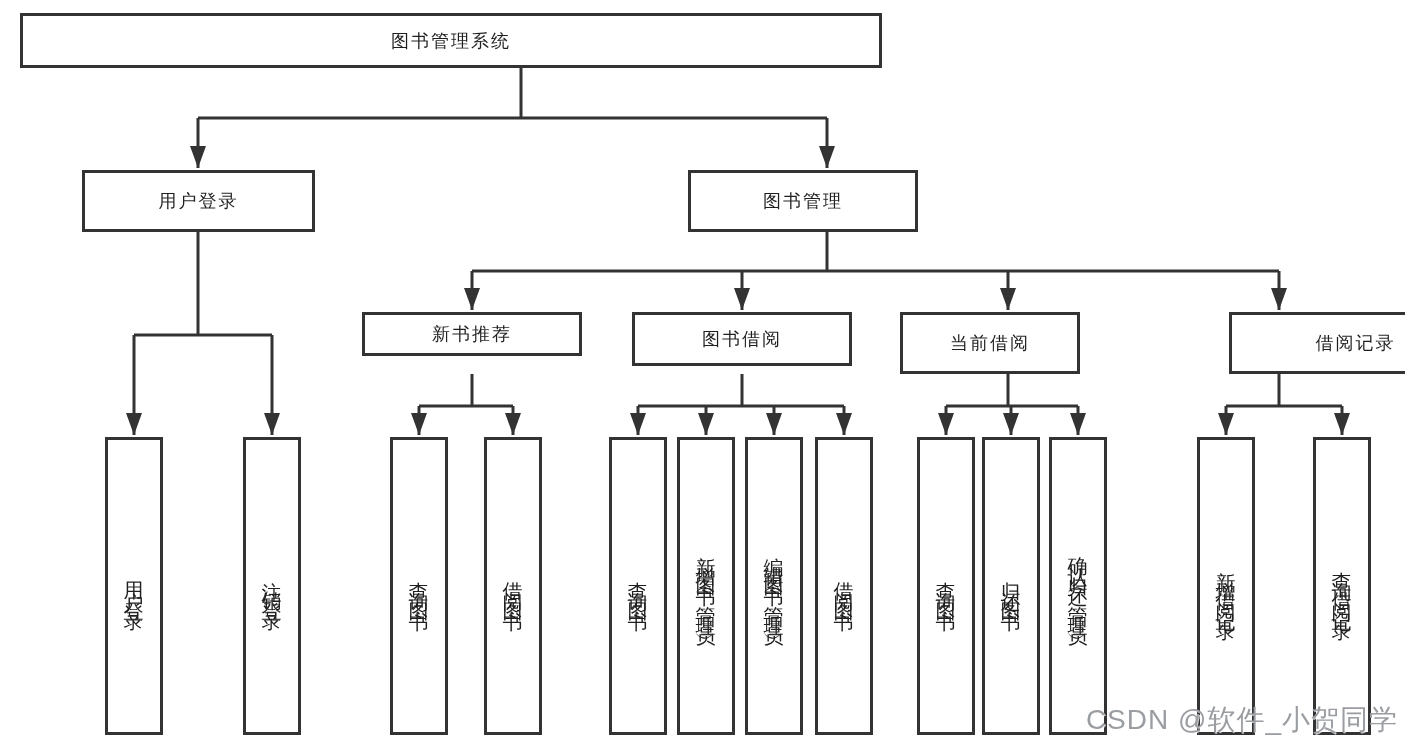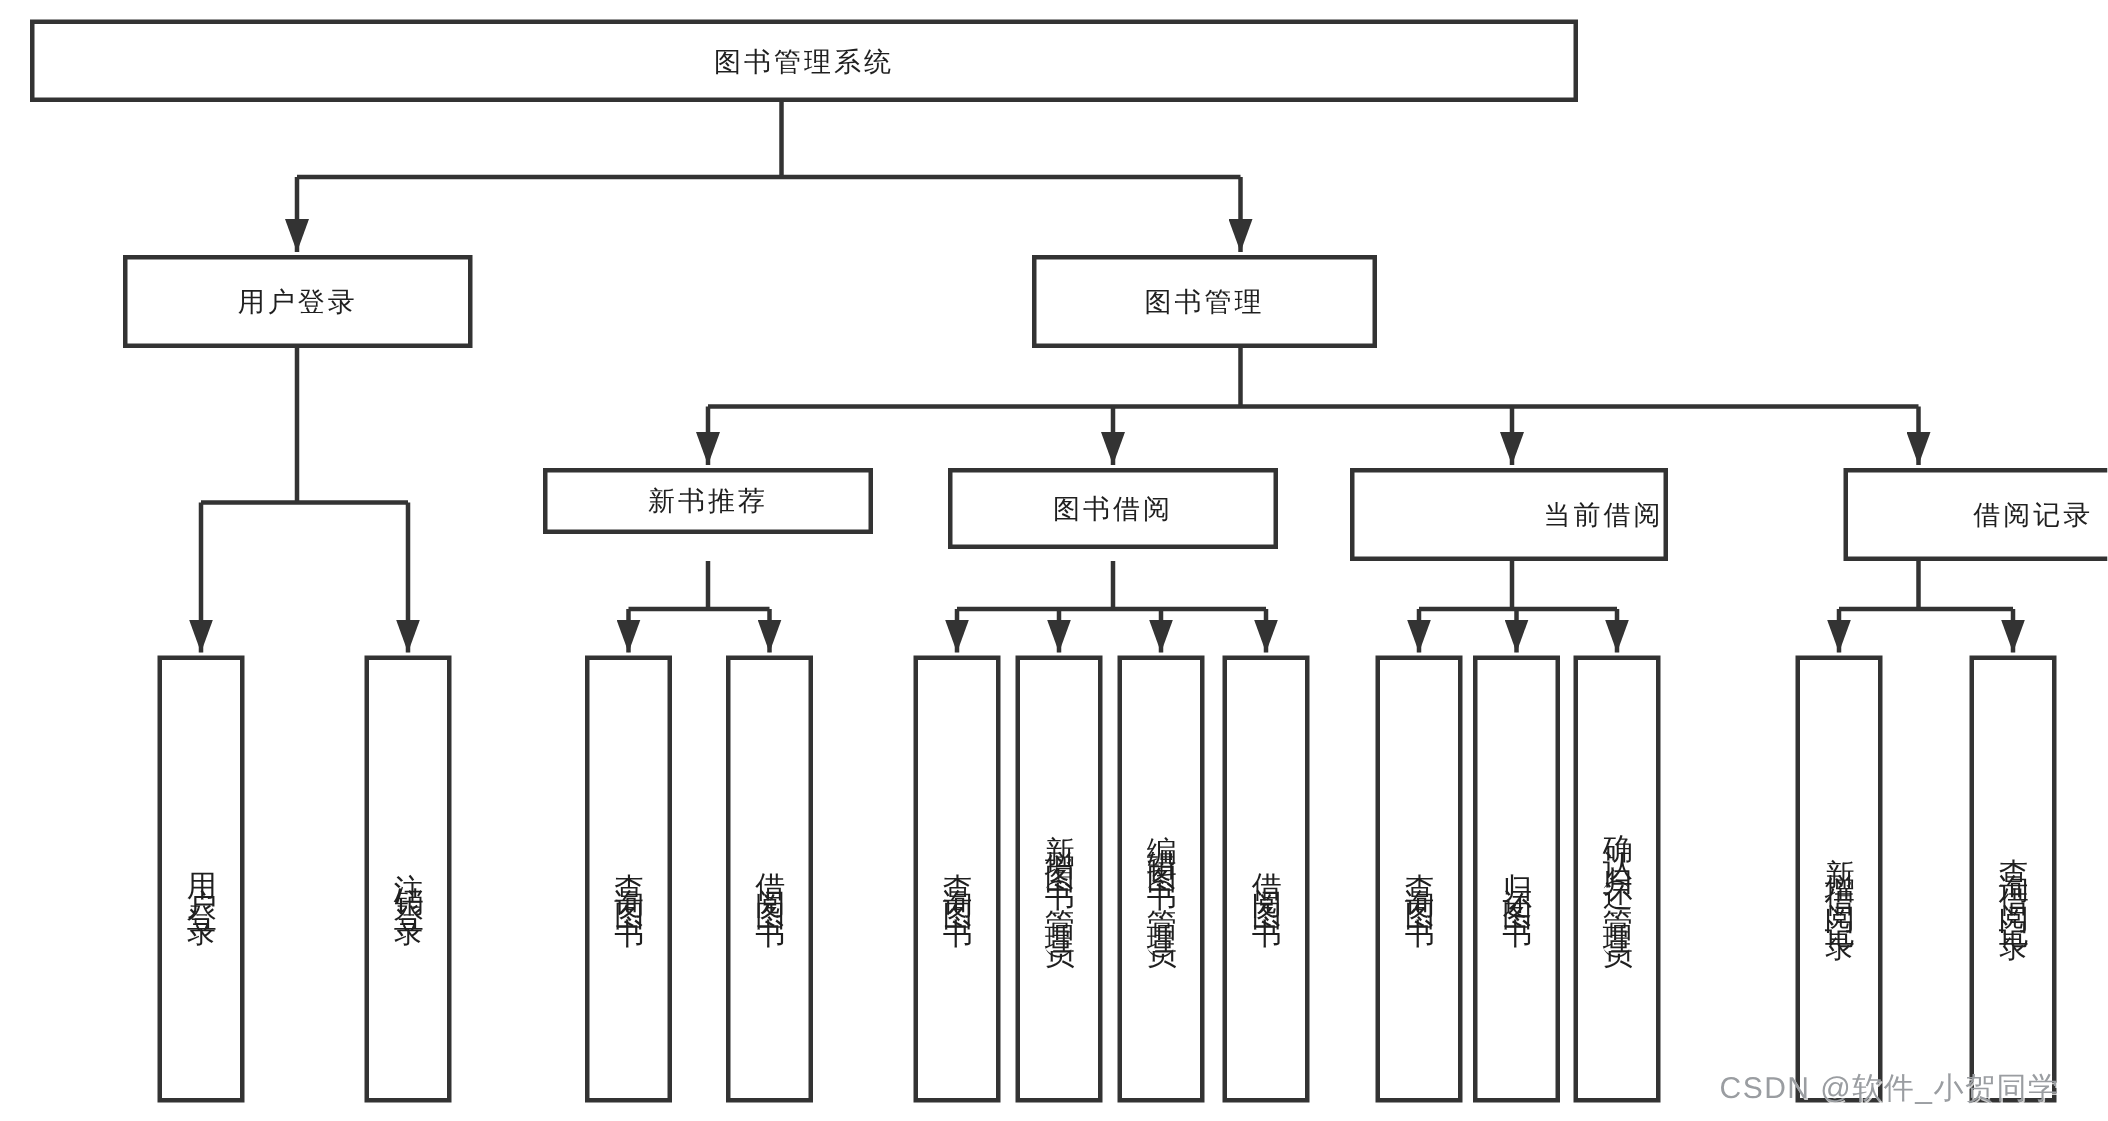--- a/index.html
+++ b/index.html
@@ -34,23 +34,23 @@
   .vnode span {
     writing-mode: vertical-rl;
     text-orientation: mixed;
     font-size: 20px;
     line-height: 1;
     letter-spacing: 10px;
     white-space: nowrap;
   }
   .watermark {
     position: absolute;
-    right: 32px;
+    right: 7px;
     bottom: 8px;
-    font-size: 20px;
+    font-size: 28px;
     color: var(--watermark);
     letter-spacing: 1px;
     text-shadow: 1px 1px 0 rgba(255,255,255,0.75);
     z-index: 5;
     white-space: nowrap;
   }
 </style>
 </head>
 <body>
 
@@ -93,38 +93,38 @@
     <path class="line" d="M706 406 V435" marker-end="url(#arrow)"></path>
     <path class="line" d="M774 406 V435" marker-end="url(#arrow)"></path>
     <path class="line" d="M844 406 V435" marker-end="url(#arrow)"></path>
     <path class="line" d="M946 406 V435" marker-end="url(#arrow)"></path>
     <path class="line" d="M1011 406 V435" marker-end="url(#arrow)"></path>
     <path class="line" d="M1078 406 V435" marker-end="url(#arrow)"></path>
     <path class="line" d="M1226 406 V435" marker-end="url(#arrow)"></path>
     <path class="line" d="M1342 406 V435" marker-end="url(#arrow)"></path>
   </svg>
 
-  <div class="node" style="left:20px; top:13px; width:1032px; height:55px;">
+  <div class="node" style="left:20px; top:13px; width:862px; height:55px;">
     <span class="hlabel">图书管理系统</span>
   </div>
 
   <div class="node" style="left:82px; top:170px; width:233px; height:62px;">
     <span class="hlabel">用户登录</span>
   </div>
   <div class="node" style="left:688px; top:170px; width:230px; height:62px;">
     <span class="hlabel">图书管理</span>
   </div>
 
   <div class="node" style="left:362px; top:312px; width:220px; height:44px;">
     <span class="hlabel">新书推荐</span>
   </div>
   <div class="node" style="left:632px; top:312px; width:220px; height:54px;">
     <span class="hlabel">图书借阅</span>
   </div>
-  <div class="node" style="left:900px; top:312px; width:212px; height:62px;justify-content:flex-end;">
+  <div class="node" style="left:900px; top:312px; width:180px; height:62px;">
     <span class="hlabel">当前借阅</span>
   </div>
   <div class="node" style="left:1229px; top:312px; width:253px; height:62px;">
     <span class="hlabel">借阅记录</span>
   </div>
 
   <div class="node vnode" style="left:105px; top:437px; width:58px; height:298px;">
     <span>用户登录</span>
   </div>
   <div class="node vnode" style="left:243px; top:437px; width:58px; height:298px;">

